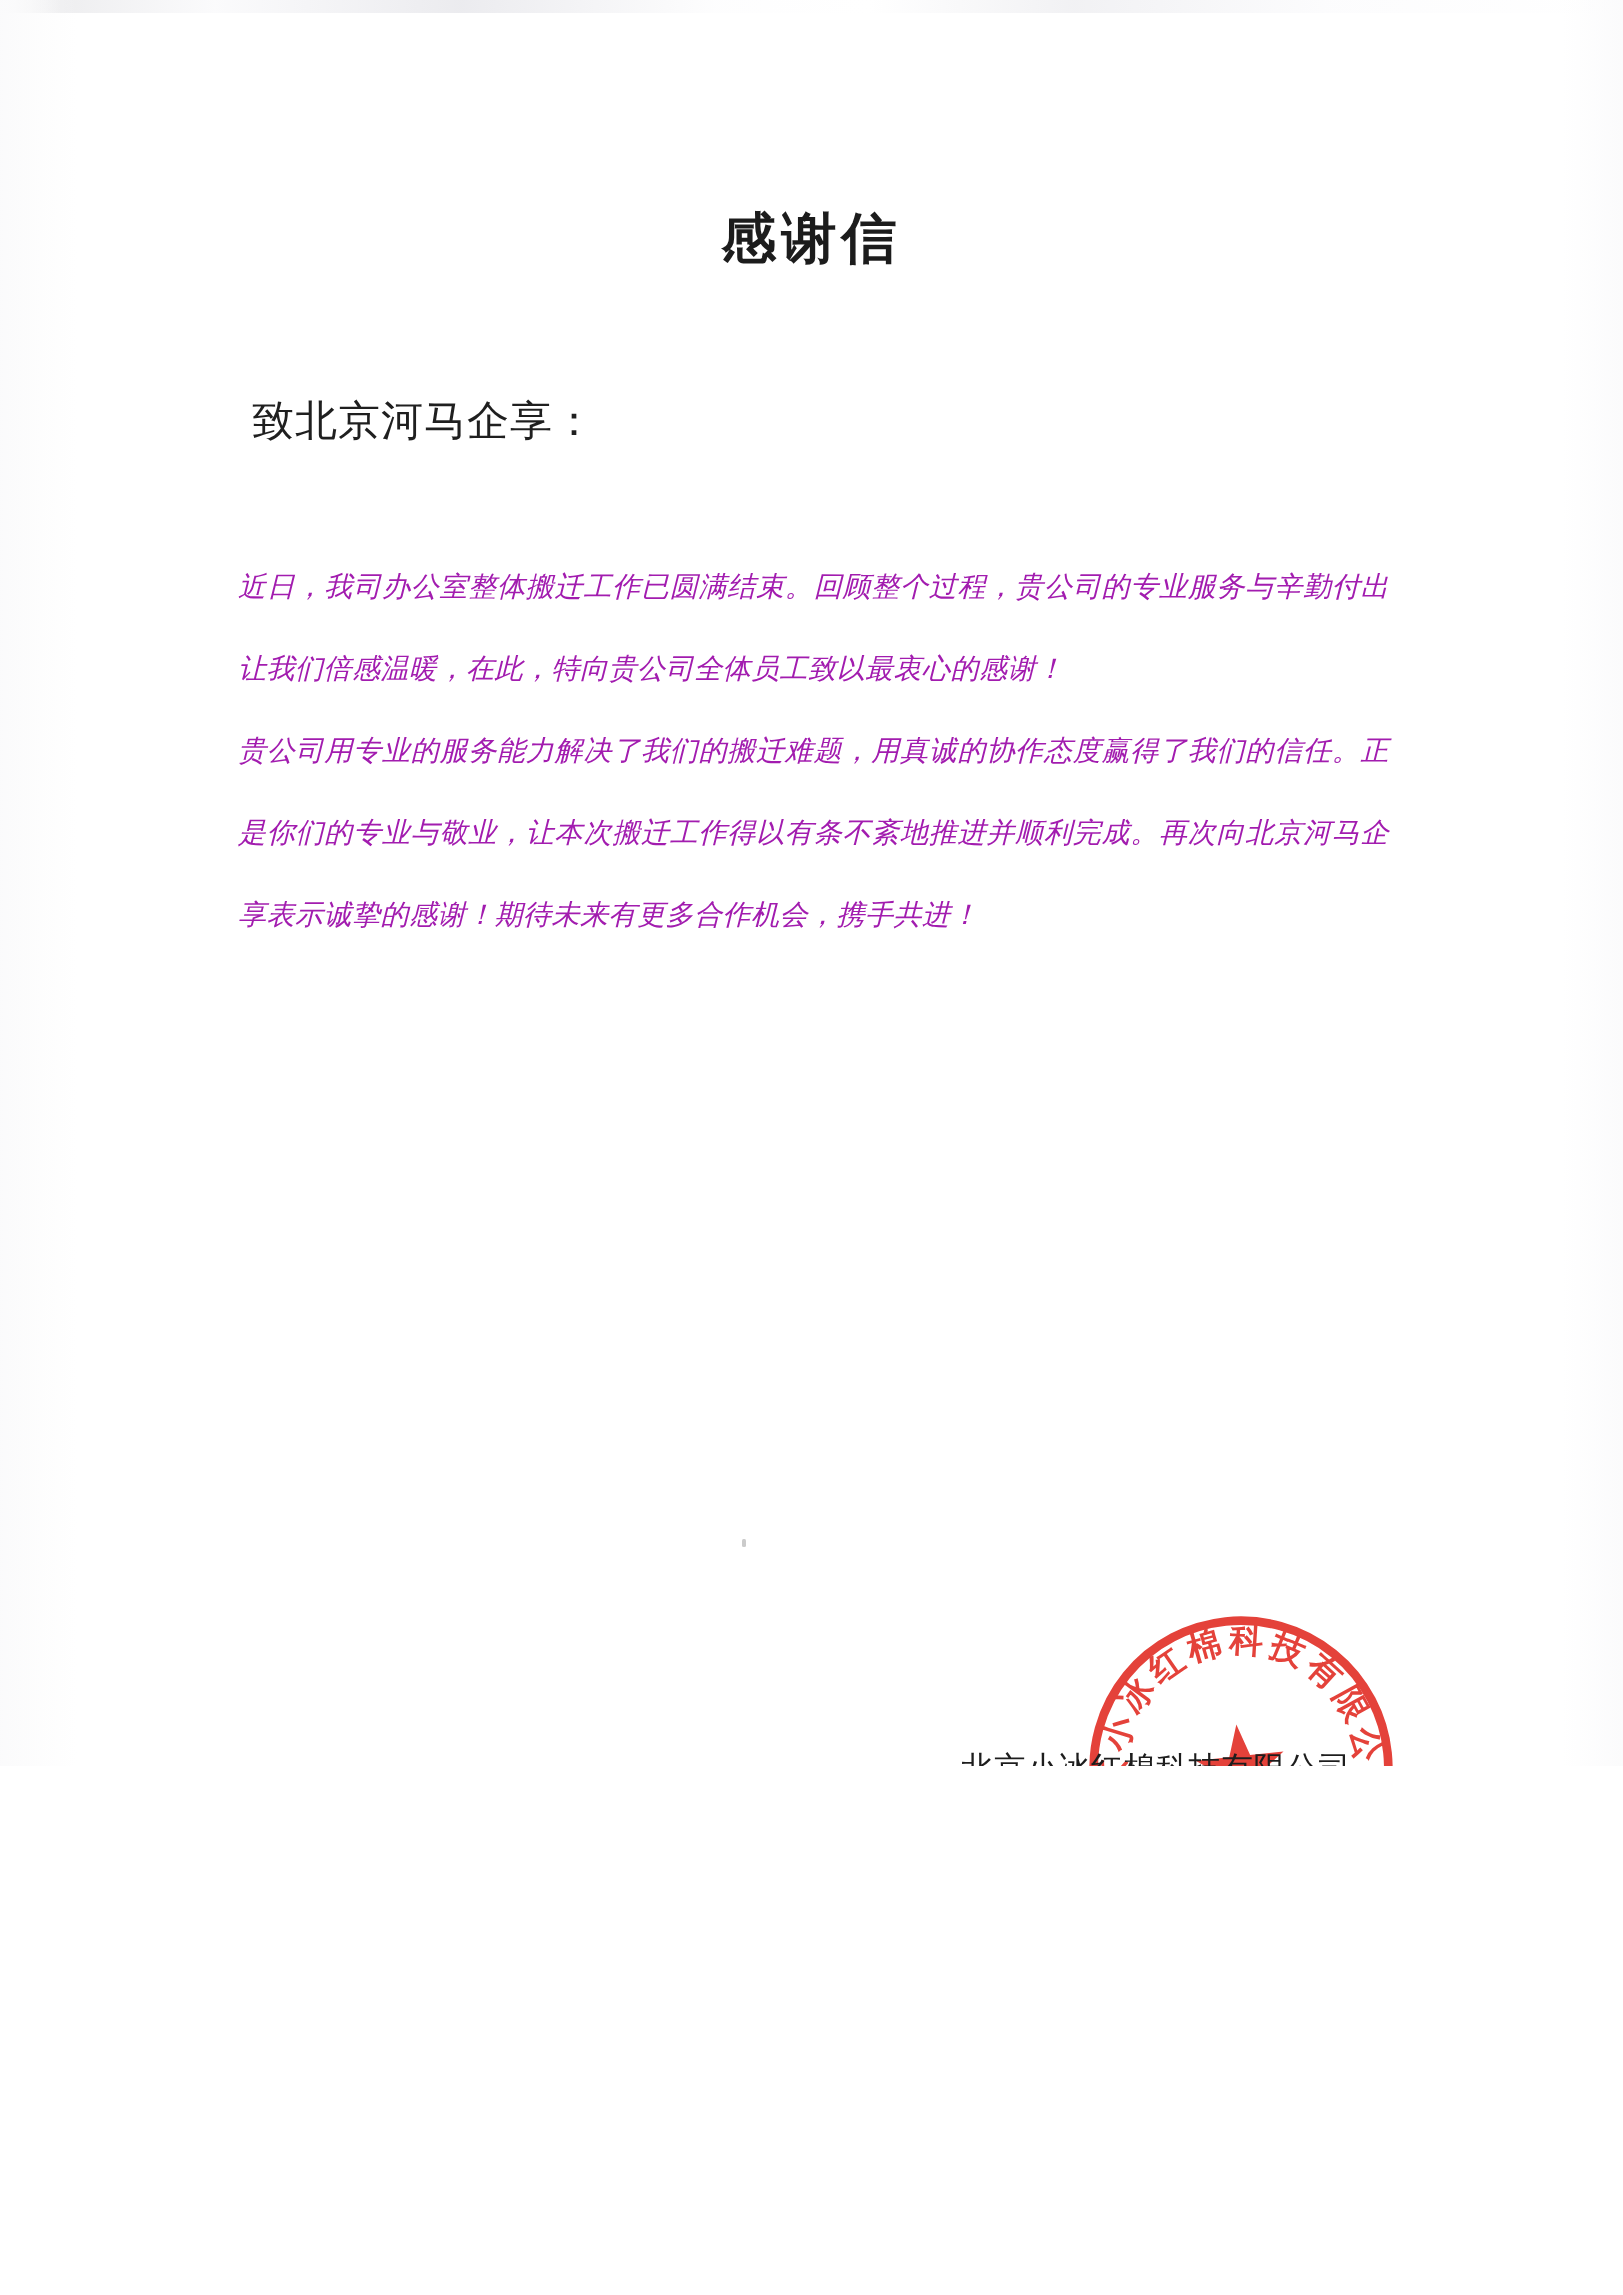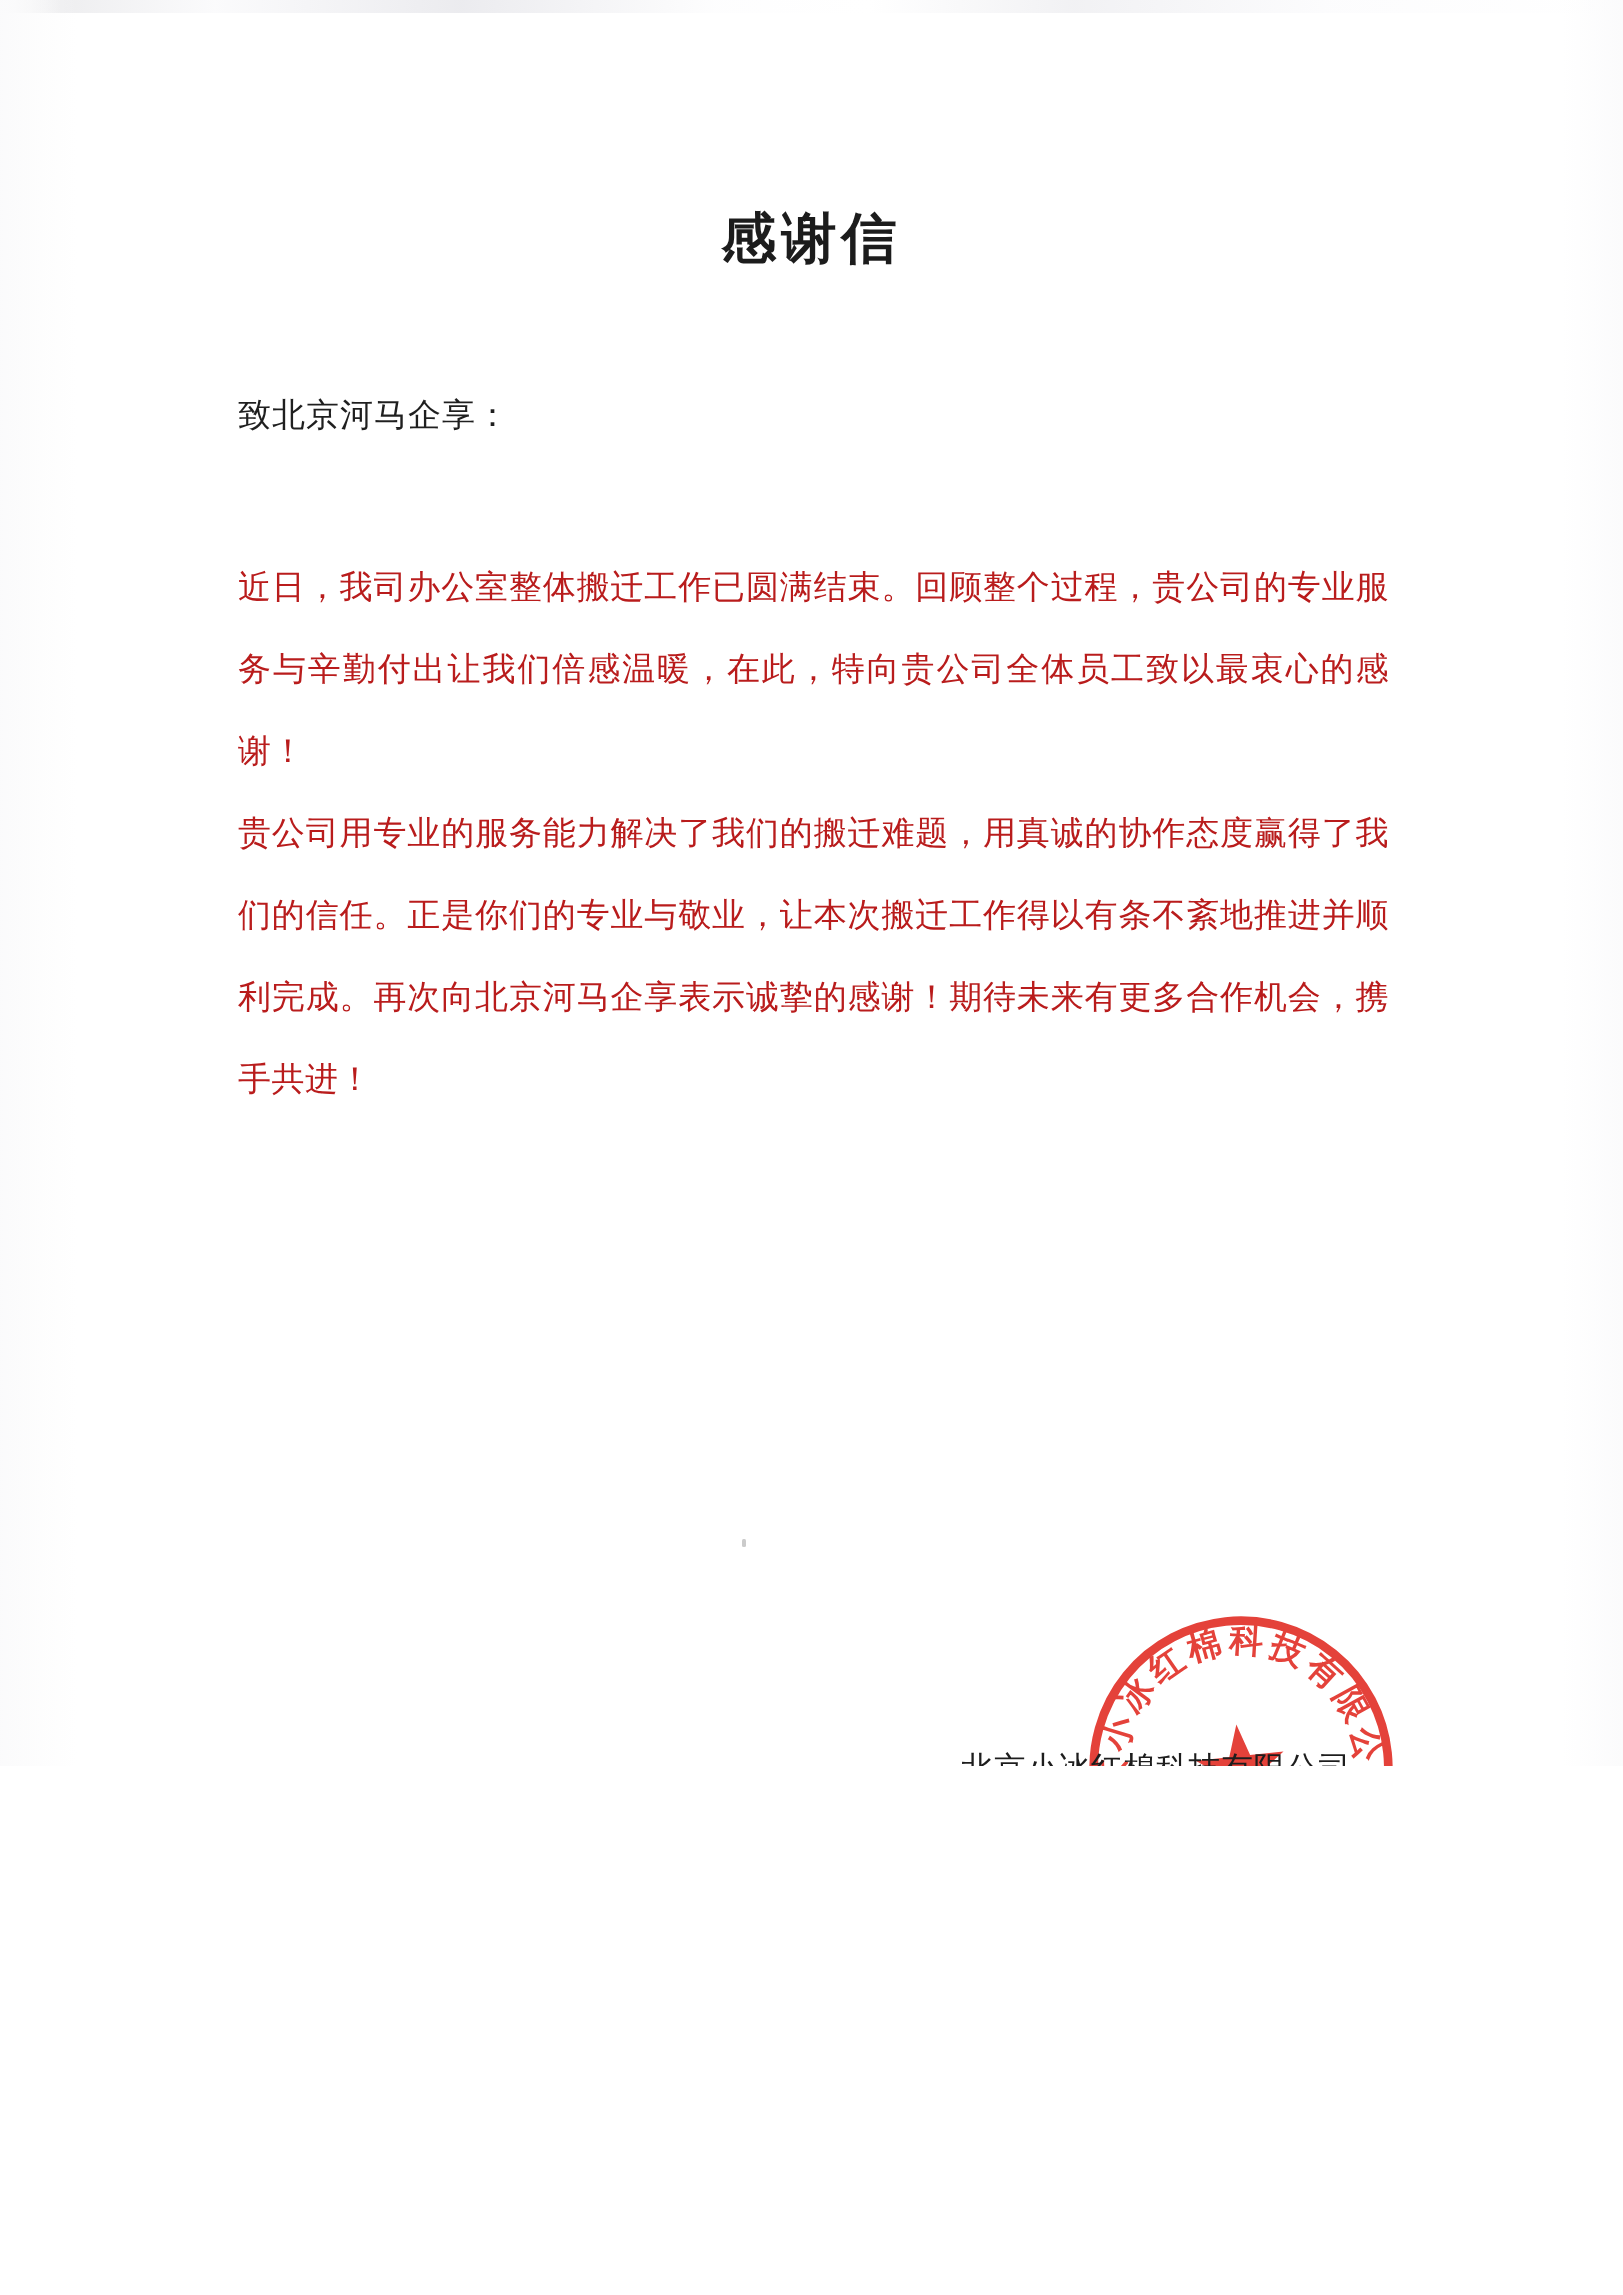--- a/index.html
+++ b/index.html
@@ -64,45 +64,46 @@
     font-size: 55px;
     font-weight: bold;
     letter-spacing: 5.1px;
     color: #1c1c1c;
     line-height: 1.2;
   }
 
   
   .salutation {
     position: absolute;
-    left: 238px;
+    left: 252px;
     top: 393px;
-    font-size: 33px;
+    font-size: 42px;
     letter-spacing: 1px;
     color: #1f1f1f;
     white-space: nowrap;
   }
 
   
   .body-block {
     position: absolute;
     left: 238px;
     top: 546px;
     width: 1151px;
   }
 
   .para {
-    font-size: 33px;
+    font-size: 28px;
     line-height: 82px;
     letter-spacing: 0.5px;
-    color: #b91c1c;
+    color: #a21caf;
     text-align: justify;
     text-justify: inter-character;
     margin: 0 0 1px 0;
     word-break: break-all;
+    font-style: italic;
   }
   .para.lead { margin-bottom: 0; }
 
   
   .signature-block {
     position: absolute;
     left: 961px;
     top: 1748px;
     width: 460px;
     text-align: left;

